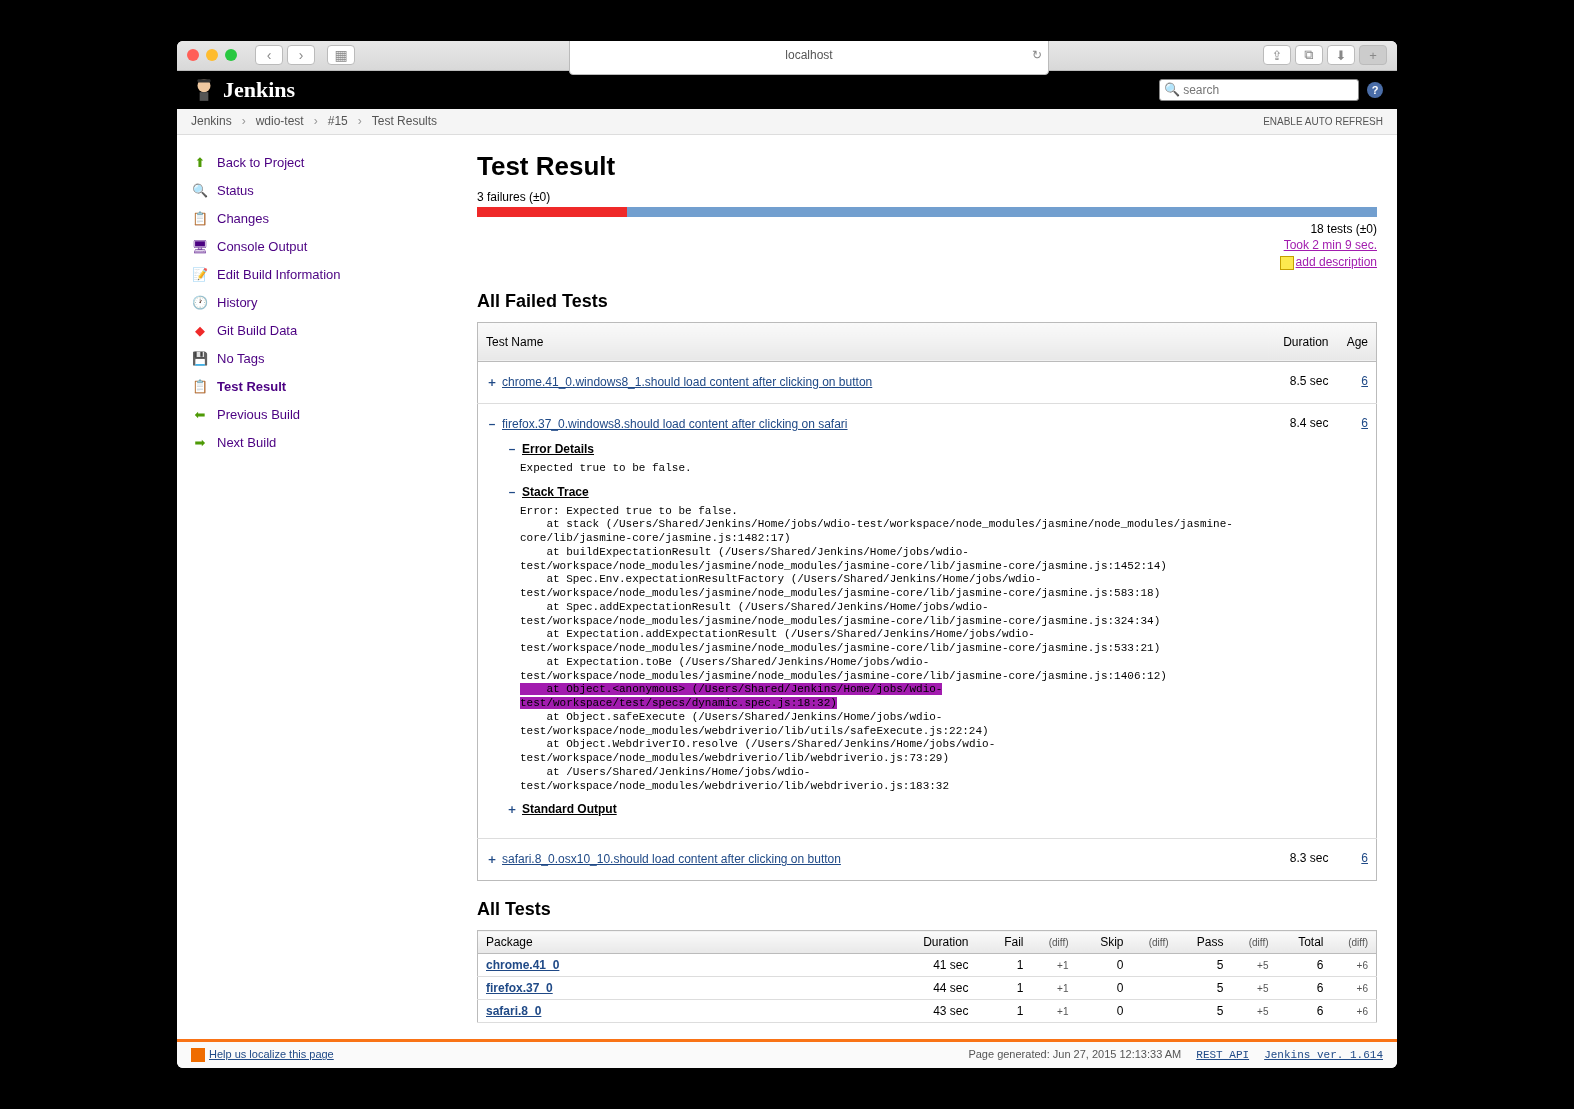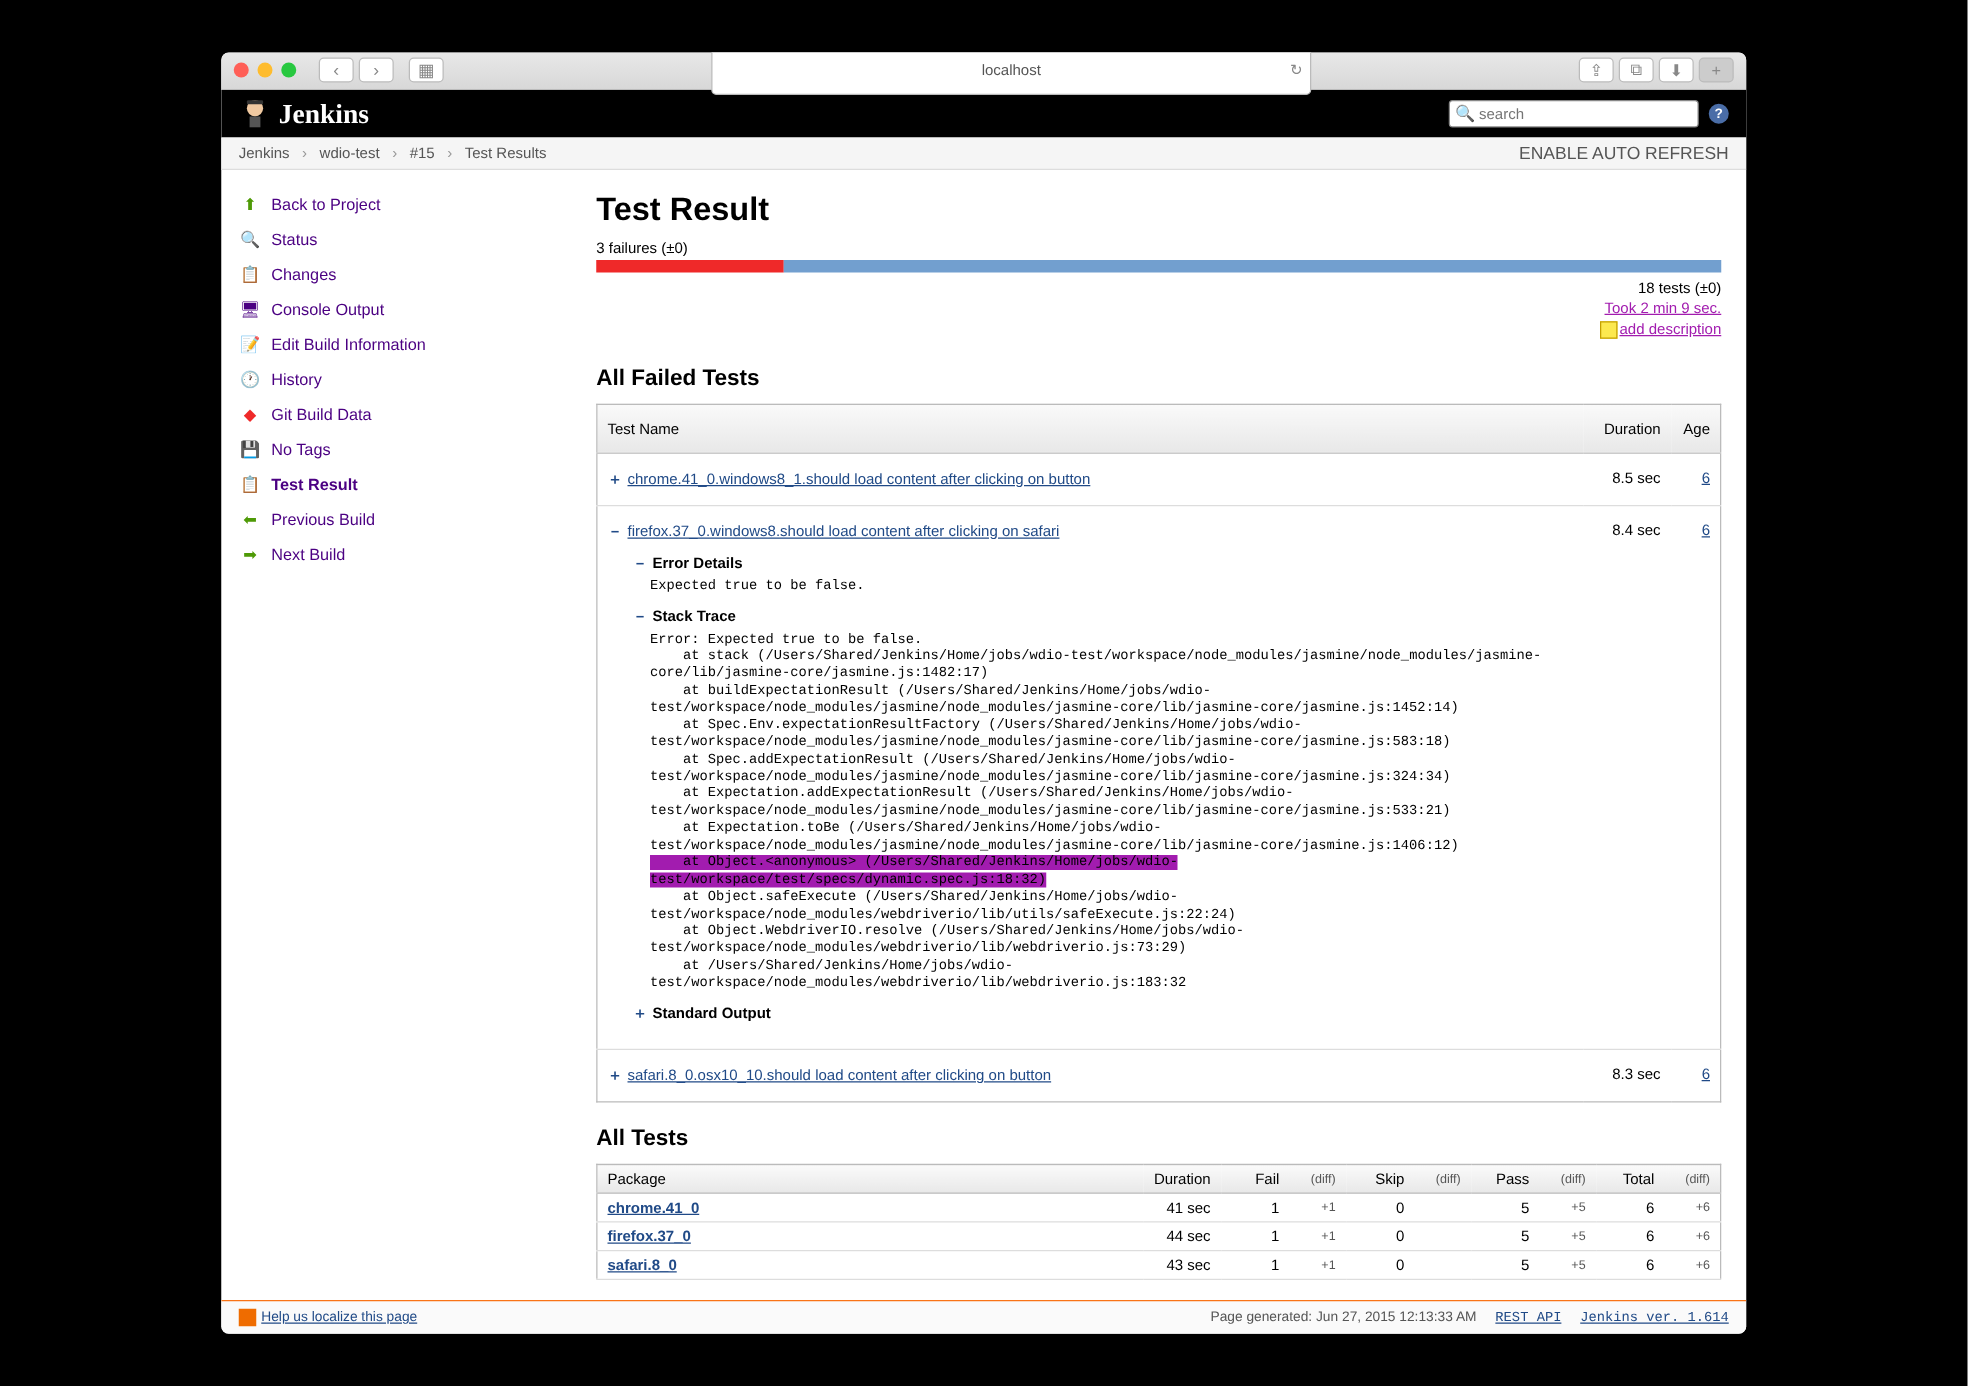--- a/index.html
+++ b/index.html
@@ -20,21 +20,21 @@
 .jenkins-logo { display: flex; align-items: center; gap: 6px; font-family: Georgia, serif; font-weight: bold; font-size: 22px; }
 .jenkins-logo svg { width: 26px; height: 26px; }
 .jenkins-search { margin-left: auto; display: flex; align-items: center; gap: 8px; }
 .search-box { width: 200px; height: 22px; background: #fff; border: 1px solid #888; border-radius: 3px; display: flex; align-items: center; padding: 0 4px; }
 .search-box input { border: none; outline: none; flex: 1; font-size: 12px; color: #000000; }
 .help-icon { width: 16px; height: 16px; background: #4a6da7; border-radius: 50%; color: #fff; font-size: 11px; display: flex; align-items: center; justify-content: center; font-weight: bold; }
 
 .breadcrumb-bar { background: #f5f5f5; border-bottom: 1px solid #ddd; height: 26px; display: flex; align-items: center; padding: 0 14px; font-size: 12px; }
 .breadcrumb-bar a { color: #555; text-decoration: none; }
 .breadcrumb-sep { color: #999; margin: 0 10px; }
-.auto-refresh { margin-left: auto; color: #204a87; font-size: 14px; text-decoration: underline; }
+.auto-refresh { margin-left: auto; color: #204a87; font-size: 10px; text-decoration: underline; }
 
 .content { display: flex; min-height: 680px; }
 .sidebar { width: 290px; padding: 14px 0 14px 14px; }
 .side-link { display: flex; align-items: center; gap: 8px; padding: 5px 0; color: #4b0082; text-decoration: none; font-size: 13px; }
 .side-link.bold { font-weight: bold; }
 .side-icon { width: 18px; height: 18px; display: inline-flex; align-items: center; justify-content: center; }
 
 .main { flex: 1; padding: 16px 20px 16px 10px; }
 h1 { font-size: 26px; font-weight: bold; margin-bottom: 8px; }
 .failures-line { font-size: 12px; margin-bottom: 3px; }
@@ -49,34 +49,34 @@
 
 .test-table { width: 100%; border: 1px solid #bbb; border-collapse: collapse; font-size: 12px; }
 .test-table th { background: linear-gradient(#fafafa, #e8e8e8); text-align: left; padding: 12px 8px; font-weight: normal; border-bottom: 1px solid #bbb; }
 .test-table th.right, .test-table td.right { text-align: right; }
 .test-table td { padding: 12px 8px; border-bottom: 1px solid #ddd; vertical-align: top; }
 .test-table tr:last-child td { border-bottom: none; }
 .test-link { color: #204a87; text-decoration: underline; }
 .exp-icon { display: inline-block; width: 12px; text-align: center; color: #204a87; margin-right: 4px; font-weight: bold; }
 
 .details-block { padding: 4px 20px; }
-.details-block h4 { font-size: 12px; font-weight: bold; margin: 4px 0; }
+.details-block h4 { font-size: 12px; font-weight: bold; margin: 4px 0; text-decoration: underline; }
 .stack-trace { font-family: "Courier New", monospace; font-size: 11px; white-space: pre-wrap; line-height: 1.25; margin: 4px 0 8px 14px; }
 .hl-line { background: #a21caf; }
 
 .pkg-table { width: 100%; border: 1px solid #bbb; border-collapse: collapse; font-size: 12px; }
 .pkg-table th { background: linear-gradient(#fafafa, #e8e8e8); padding: 4px 8px; font-weight: normal; border-bottom: 1px solid #bbb; }
 .pkg-table th:first-child { text-align: left; }
 .pkg-table th.num, .pkg-table td.num { text-align: right; width: 55px; }
 .pkg-table th.diff, .pkg-table td.diff { text-align: right; width: 45px; font-size: 10px; color: #555; }
 .pkg-table td { padding: 4px 8px; border-bottom: 1px solid #ddd; }
 .pkg-table td:first-child { font-weight: bold; }
 .pkg-table a { color: #204a87; text-decoration: underline; }
 
-.footer { border-top: 1px solid #f97316; background: #fafafa; padding: 6px 14px; font-size: 11px; display: flex; align-items: center; }
+.footer { border-top: 3px solid #f97316; background: #fafafa; padding: 6px 14px; font-size: 11px; display: flex; align-items: flex-start; }
 .footer .loc-icon { width: 14px; height: 14px; background: #ef6c00; display: inline-block; margin-right: 4px; }
 .footer a { color: #204a87; text-decoration: underline; }
 .footer-right { margin-left: auto; color: #555; }
 .footer-right a { margin-left: 12px; font-family: Liberation Mono, monospace; }
 </style>
 </head>
 <body>
 
 <div class="browser-window">
   <div class="browser-chrome">

